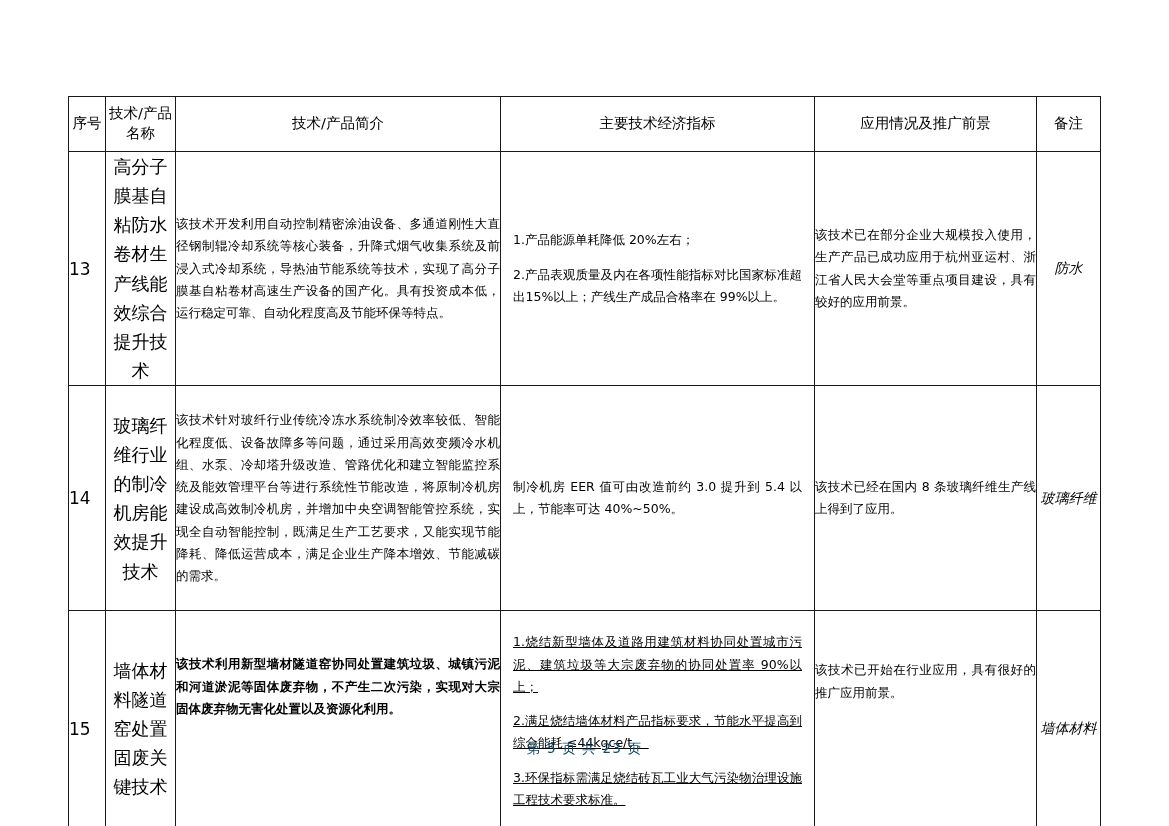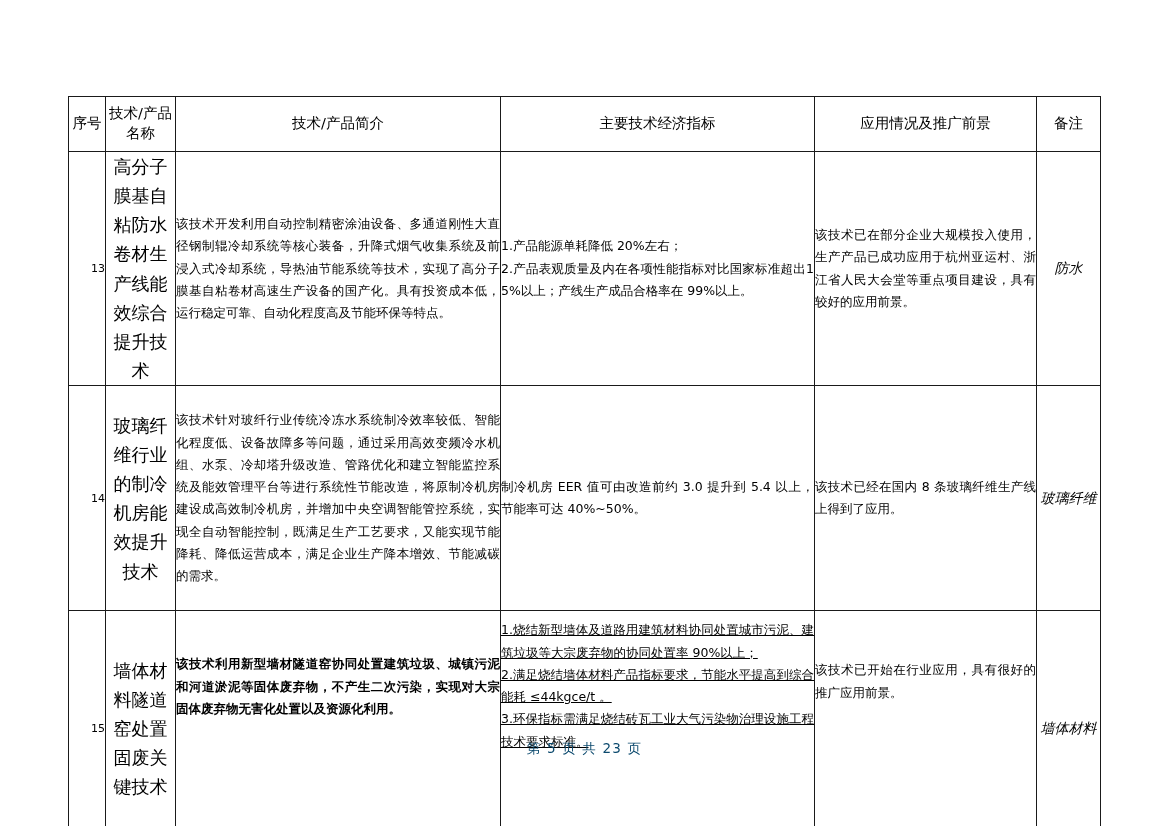--- a/index.html
+++ b/index.html
@@ -51,22 +51,22 @@
     font-size: 14.5px;
     line-height: 1.35;
     color: #000;
   }
   .hdr .hdr-inner {
     padding: 2px 3px;
   }
 
   
   .cell-no {
-    text-align: right;
-    font-size: 11px;
+    text-align: left;
+    font-size: 17px;
     vertical-align: middle;
   }
   .cell-name {
     font-size: 18px;
     line-height: 1.62;
     text-align: center;
     vertical-align: middle;
     padding: 2px 2px;
     word-break: break-all;
   }
@@ -83,21 +83,21 @@
   }
   .cell-remark {
     font-size: 14px;
     text-align: center;
     vertical-align: middle;
     word-break: break-all;
     line-height: 1.5;
     padding: 2px 1px;
     font-style: italic;
   }
-  .para { margin: 0; }
+  .para { margin: 12px; }
 
   .row-13 td { height: 149px; }
   .row-14 td { height: 224px; }
   .row-15 td { height: 187px; }
 
   .footer {
     position: absolute;
     left: 0;
     top: 740px;
     width: 1169px;

